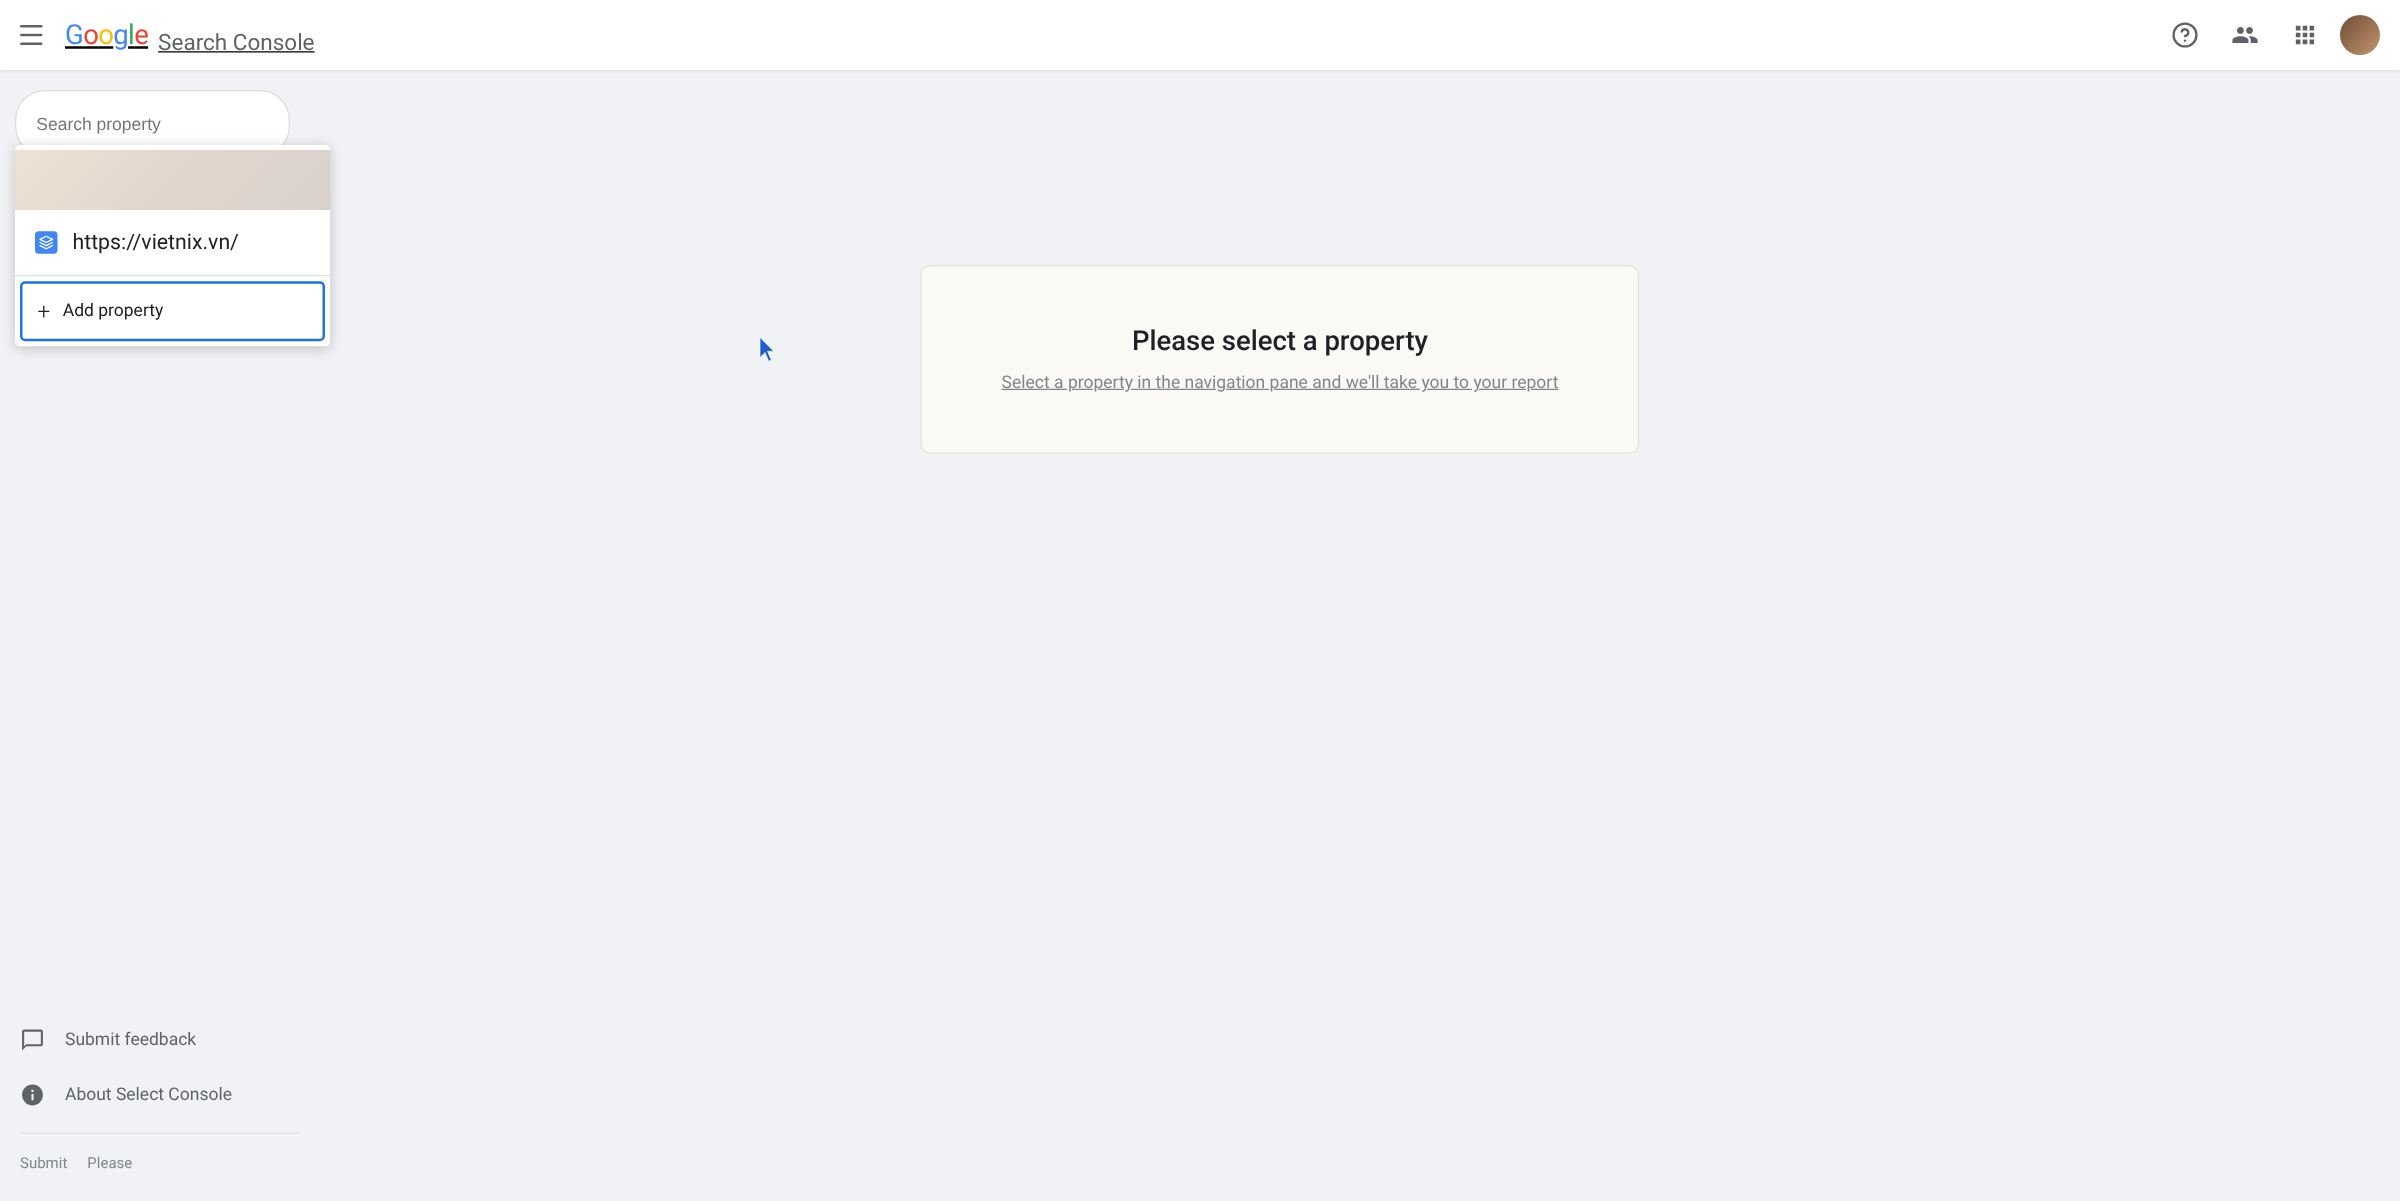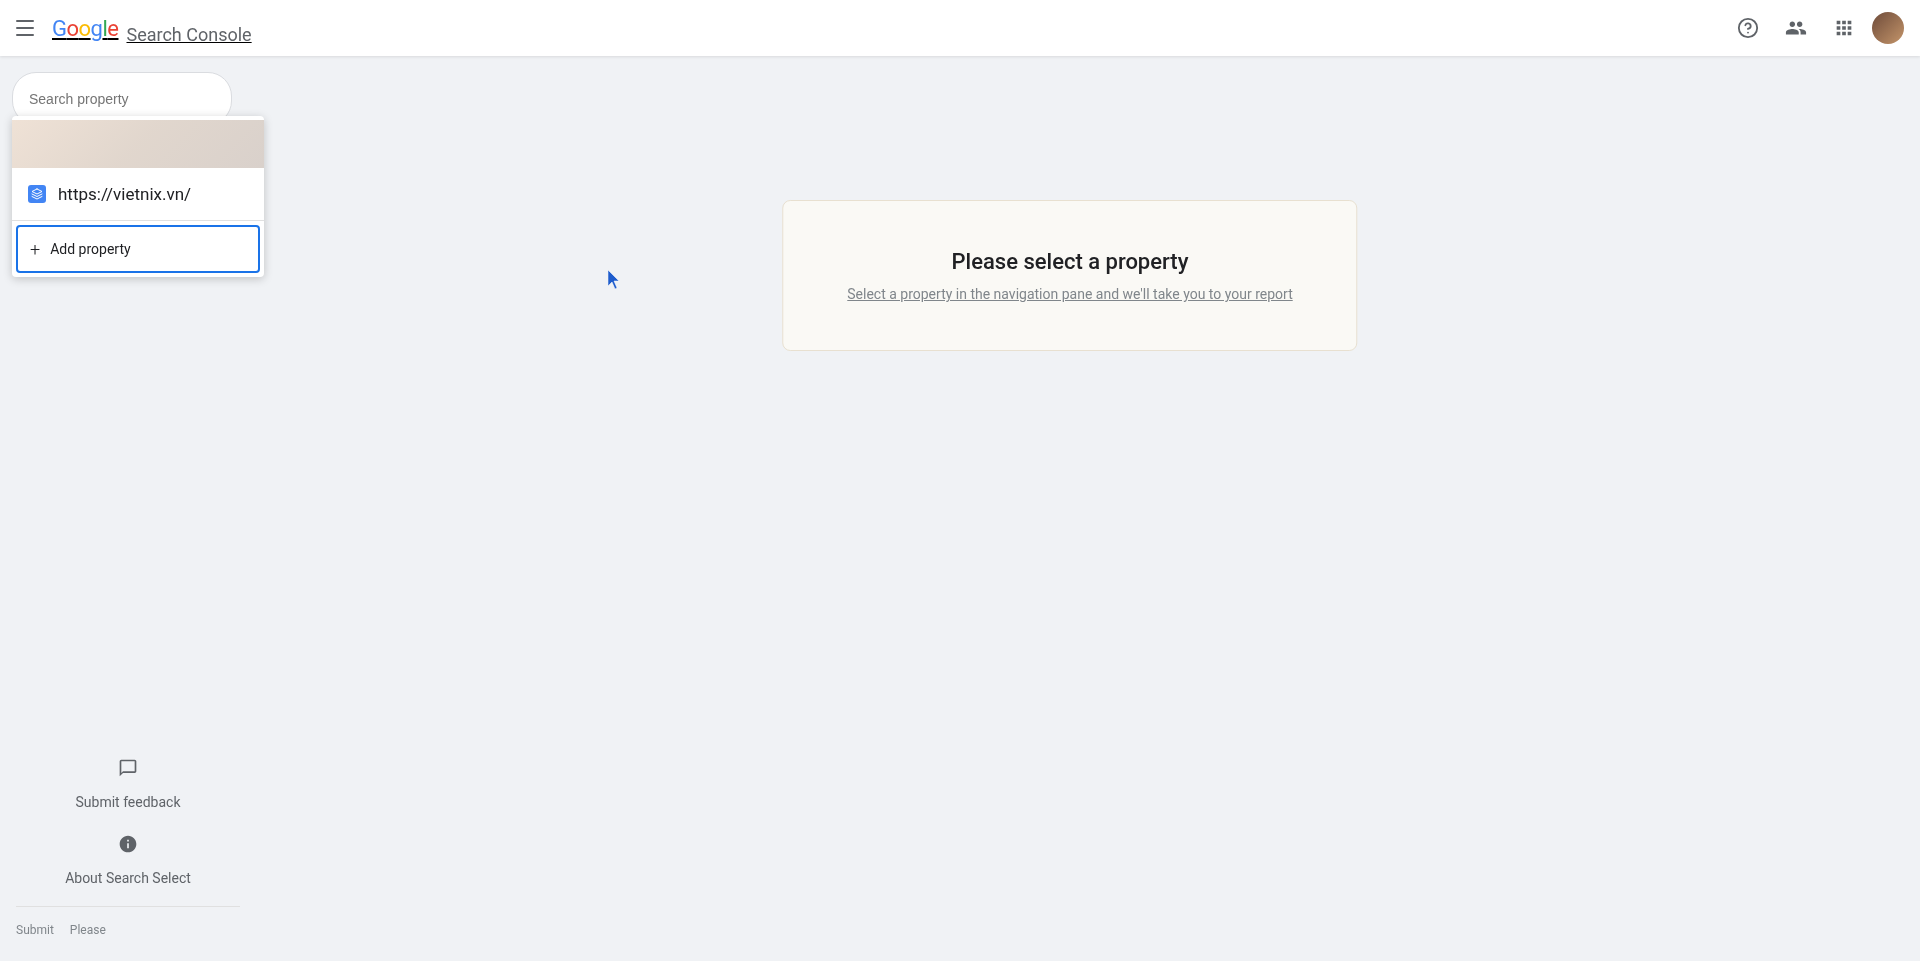--- a/index.html
+++ b/index.html
@@ -112,24 +112,24 @@
 
     
     .property-card {
       background: #faf9f5;
       border: 1px solid #e8e0d0;
       border-radius: 8px;
       padding: 48px 64px;
       text-align: center;
       min-width: 480px;
       position: absolute;
-      top: 144px;
+      top: 156px;
       left: 50%;
       transform: translateX(-50%);
-      margin-left: 110px;
+      margin-left: 64px;
     }
     .property-card-title {
       font-size: 22px;
       font-weight: 500;
       color: #202124;
       margin-bottom: 12px;
     }
     .property-card-subtitle {
       font-size: 14px;
       color: #80868b;
@@ -233,21 +233,20 @@
     }
     .sidebar-bottom-item {
       display: flex;
       align-items: center;
       gap: 16px;
       padding: 12px 16px;
       cursor: pointer;
       color: #5f6368;
       font-size: 14px;
       border-radius: 0 24px 24px 0;
-      flex-direction: column;
     }
     .sidebar-bottom-divider {
       height: 1px;
       background: #e0e0e0;
       margin: 8px 16px;
     }
     .sidebar-footer-links {
       display: flex;
       gap: 16px;
       padding: 8px 16px;
@@ -347,21 +346,21 @@
   <div class="sidebar-bottom-item">
     <svg xmlns="http://www.w3.org/2000/svg" width="20" height="20" viewBox="0 0 24 24" fill="#5f6368">
       <path d="M20 2H4c-1.1 0-2 .9-2 2v18l4-4h14c1.1 0 2-.9 2-2V4c0-1.1-.9-2-2-2zm0 14H6l-2 2V4h16v12z"></path>
     </svg>
     <span>Submit feedback</span>
   </div>
   <div class="sidebar-bottom-item">
     <svg xmlns="http://www.w3.org/2000/svg" width="20" height="20" viewBox="0 0 24 24" fill="#5f6368">
       <path d="M12 2C6.48 2 2 6.48 2 12s4.48 10 10 10 10-4.48 10-10S17.52 2 12 2zm1 15h-2v-6h2v6zm0-8h-2V7h2v2z"></path>
     </svg>
-    <span>About Search Select</span>
+    <span>About Select Console</span>
   </div>
   <div class="sidebar-bottom-divider"></div>
   <div class="sidebar-footer-links">
     <a class="footer-link">Submit</a>
     <a class="footer-link">Please</a>
   </div>
 </div>
 
 <svg class="cursor" viewBox="0 0 14 20" xmlns="http://www.w3.org/2000/svg">
   <path d="M0 0L0 16L4 12L7 19L9 18L6 11L11 11Z" fill="#1e5ccc" stroke="white" stroke-width="0.5"></path>

